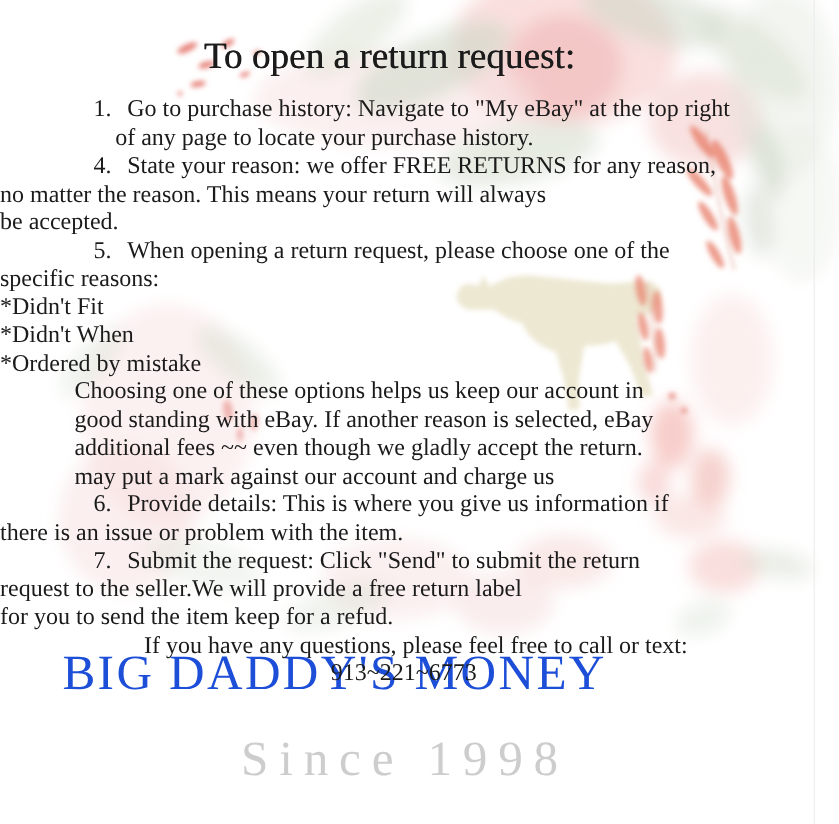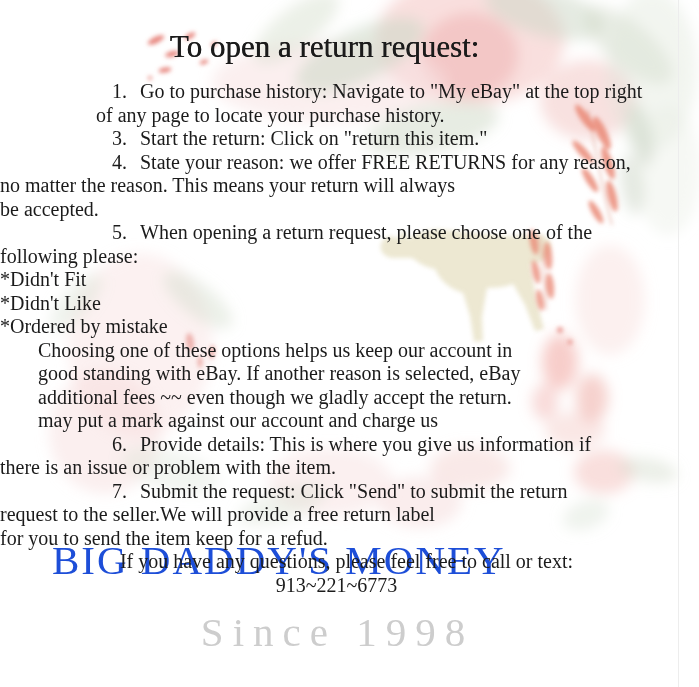--- a/index.html
+++ b/index.html
@@ -14,26 +14,26 @@
   .wm-brand{top:536px;left:52px;font-size:41px;letter-spacing:2px;color:#1d4ed8;}
   .wm-since{top:608px;left:0;right:0;text-align:center;font-size:41px;letter-spacing:9px;color:#cdcdcd;transform:translateX(-12px);}
   .content{position:relative;z-index:2;}
   .title{
     text-align:center;font-size:31px;line-height:36px;padding-top:29px;margin:0;
     position:relative;left:-25px;font-weight:normal;
     text-shadow:0.35px 0 0 currentColor;
   }
   .body{margin-top:15px;}
   .ln{height:23.5px;line-height:23.5px;font-size:20px;white-space:nowrap;}
-  .step{padding-left:112px;}
+  .step{padding-left:78px;}
   .num{display:inline-block;width:28px;}
   .cont{}
   .cont-first{padding-left:96px;}
   .reason{}
-  .note{padding-left:38px;}
+  .note{padding-left:62px;}
   .footer-line{text-align:center;position:relative;left:-3px;}
   .phone{text-align:center;position:relative;left:-13px;}
 </style>
 </head>
 <body>
 
 <div class="page">
 
   <svg class="bg" viewBox="0 0 699 687" aria-hidden="true">
     <defs>
@@ -129,28 +129,27 @@
   <div class="edge-line"></div>
 
   <div class="watermark wm-brand">BIG DADDY'S MONEY</div>
   <div class="watermark wm-since">Since 1998</div>
 
   <div class="content">
     <h1 class="title">To open a return request:</h1>
     <div class="body" id="body-lines">
         <div class="ln step"><span class="num">1.</span><span>Go to purchase history: Navigate to "My eBay" at the top right</span></div>
         <div class="ln cont cont-first">of any page to locate your purchase history.</div>
-        <div class="ln step"><span class="num">3.</span><span>Start the return: Click on "return this item."</span></div>
         <div class="ln step"><span class="num">4.</span><span>State your reason: we offer FREE RETURNS for any reason,</span></div>
         <div class="ln cont">no matter the reason. This means your return will always</div>
         <div class="ln cont">be accepted.</div>
         <div class="ln step"><span class="num">5.</span><span>When opening a return request, please choose one of the</span></div>
-        <div class="ln cont">following please:</div>
+        <div class="ln cont">specific reasons:</div>
         <div class="ln reason">*Didn't Fit</div>
-        <div class="ln reason">*Didn't Like</div>
+        <div class="ln reason">*Didn't When</div>
         <div class="ln reason">*Ordered by mistake</div>
         <div class="ln note">Choosing one of these options helps us keep our account in</div>
         <div class="ln note">good standing with eBay. If another reason is selected, eBay</div>
         <div class="ln note">additional fees ~~ even though we gladly accept the return.</div>
         <div class="ln note">may put a mark against our account and charge us</div>
         <div class="ln step"><span class="num">6.</span><span>Provide details: This is where you give us information if</span></div>
         <div class="ln cont">there is an issue or problem with the item.</div>
         <div class="ln step"><span class="num">7.</span><span>Submit the request: Click "Send" to submit the return</span></div>
         <div class="ln cont">request to the seller.We will provide a free return label</div>
         <div class="ln cont">for you to send the item keep for a refud.</div>

